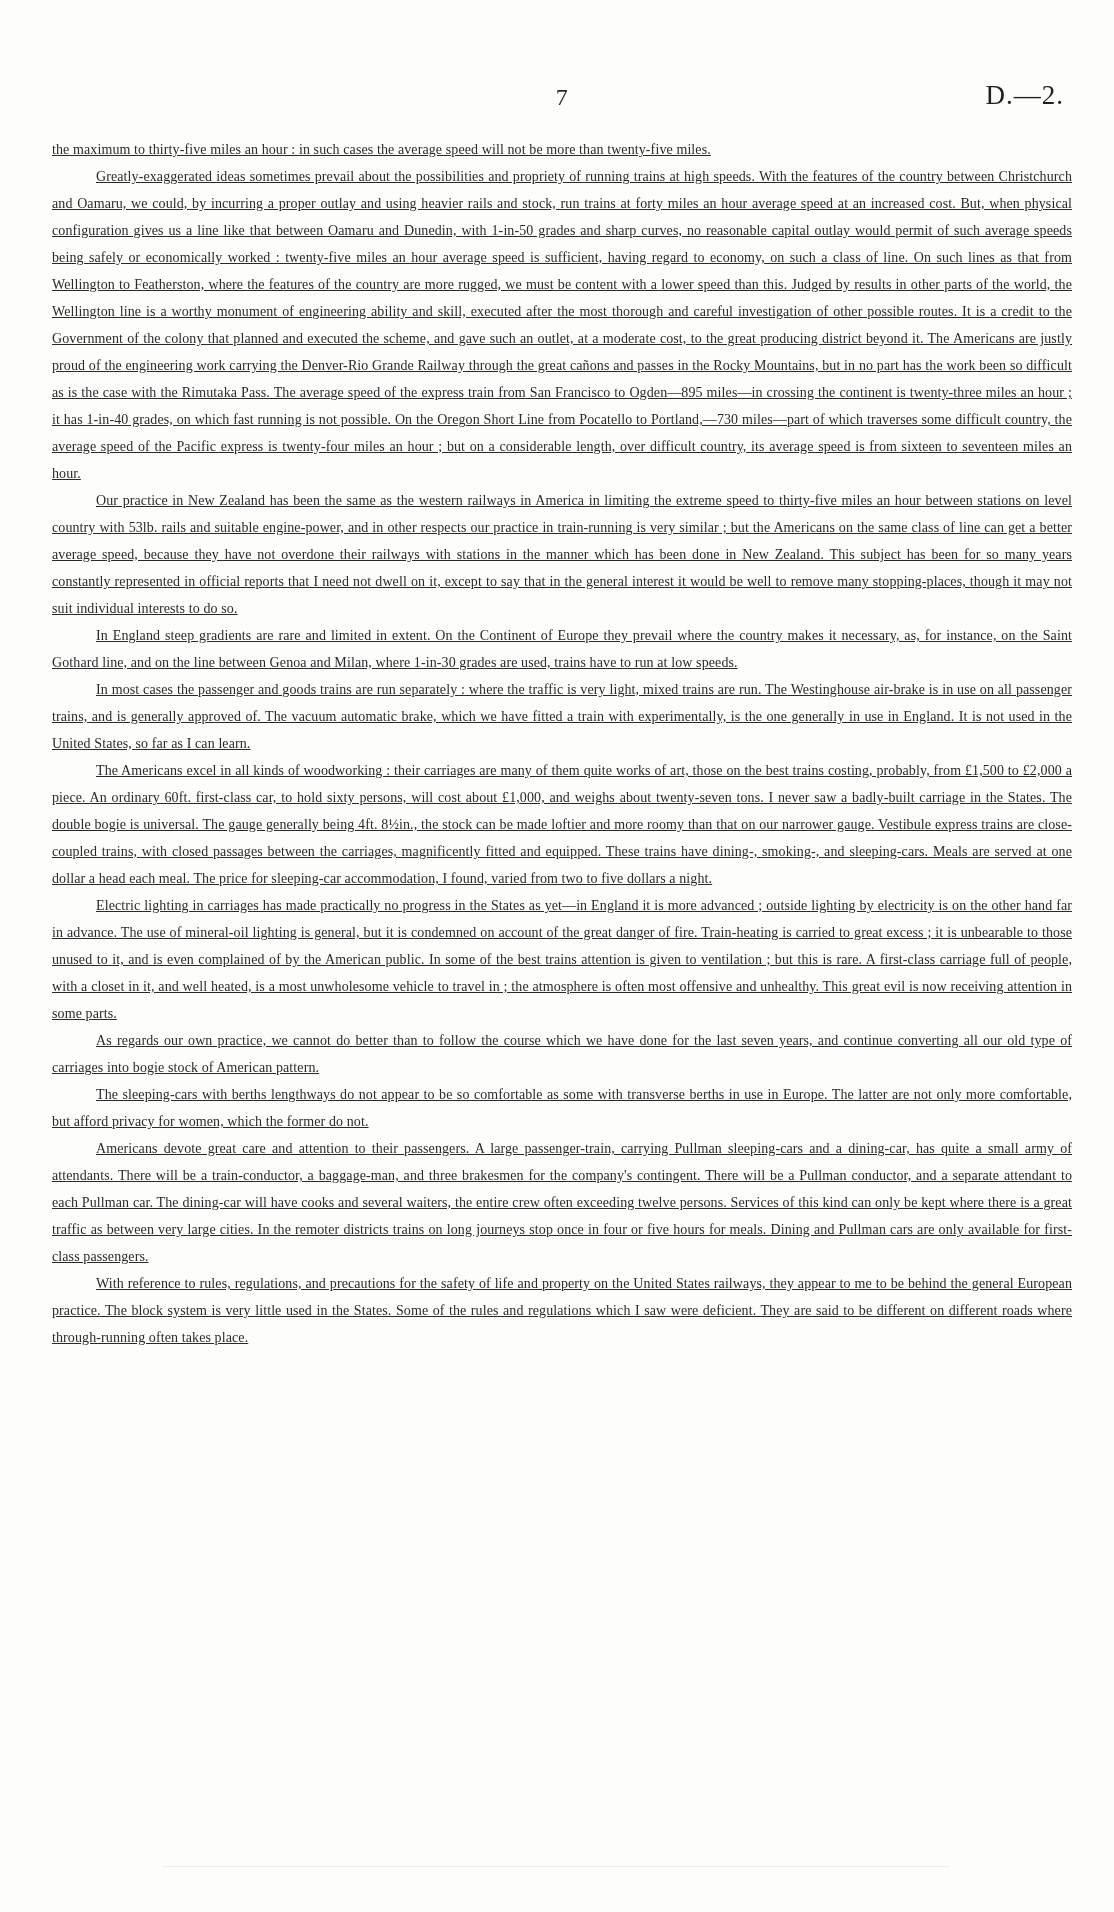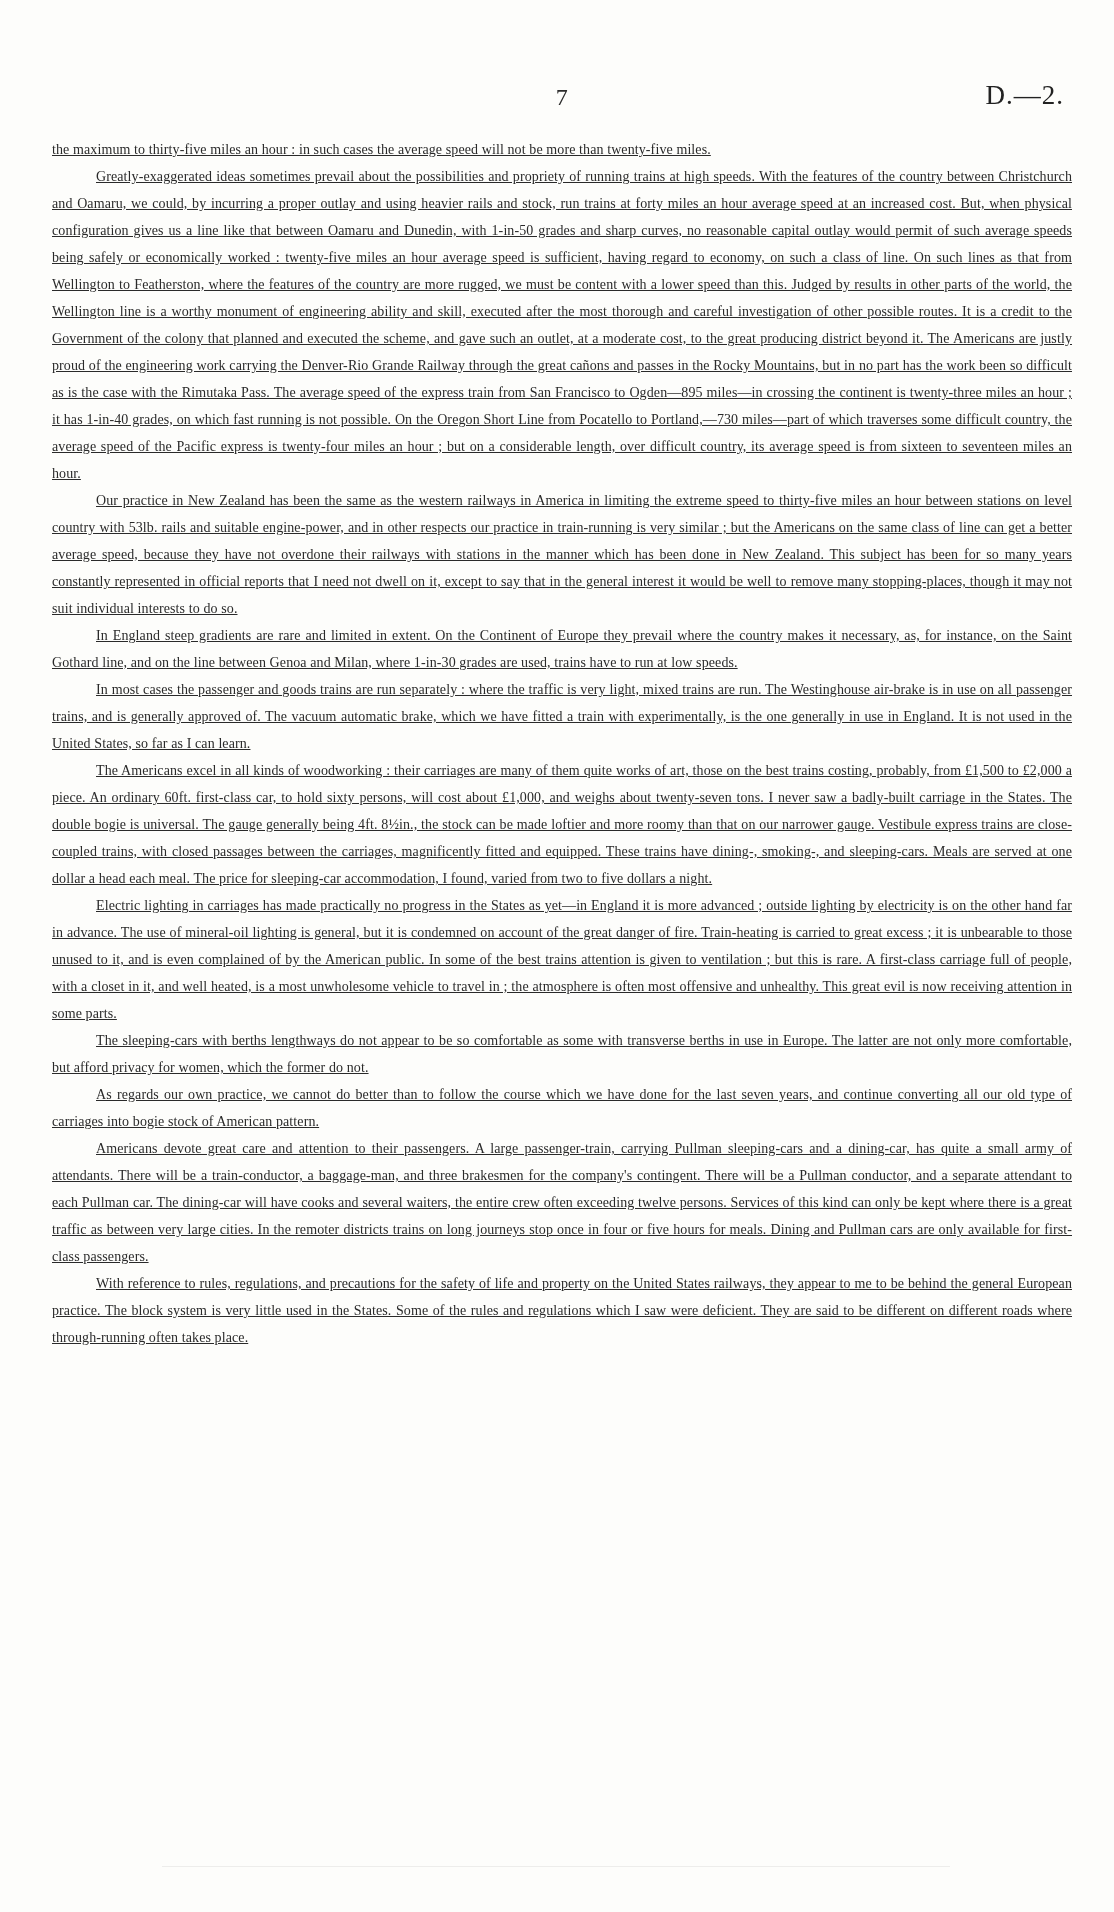--- a/index.html
+++ b/index.html
@@ -81,21 +81,21 @@
   </div>
 
   <div class="text-block">
     <p class="continuation">the maximum to thirty-five miles an hour : in such cases the average speed will not be more than twenty-five miles.</p>
     <p>Greatly-exaggerated ideas sometimes prevail about the possibilities and propriety of running trains at high speeds.  With the features of the country between Christchurch and Oamaru, we could, by incurring a proper outlay and using heavier rails and stock, run trains at forty miles an hour average speed at an increased cost.  But, when physical configuration gives us a line like that between Oamaru and Dunedin, with 1-in-50 grades and sharp curves, no reasonable capital outlay would permit of such average speeds being safely or economically worked : twenty-five miles an hour average speed is sufficient, having regard to economy, on such a class of line.  On such lines as that from Wellington to Featherston, where the features of the country are more rugged, we must be content with a lower speed than this.  Judged by results in other parts of the world, the Wellington line is a worthy monument of engineering ability and skill, executed after the most thorough and careful investigation of other possible routes.  It is a credit to the Government of the colony that planned and executed the scheme, and gave such an outlet, at a moderate cost, to the great producing district beyond it.  The Americans are justly proud of the engineering work carrying the Denver-Rio Grande Railway through the great cañons and passes in the Rocky Mountains, but in no part has the work been so difficult as is the case with the Rimutaka Pass.  The average speed of the express train from San Francisco to Ogden—895 miles—in crossing the continent is twenty-three miles an hour ; it has 1-in-40 grades, on which fast running is not possible.  On the Oregon Short Line from Pocatello to Portland,—730 miles—part of which traverses some difficult country, the average speed of the Pacific express is twenty-four miles an hour ; but on a considerable length, over difficult country, its average speed is from sixteen to seventeen miles an hour.</p>
     <p>Our practice in New Zealand has been the same as the western railways in America in limiting the extreme speed to thirty-five miles an hour between stations on level country with 53lb. rails and suitable engine-power, and in other respects our practice in train-running is very similar ; but the Americans on the same class of line can get a better average speed, because they have not overdone their railways with stations in the manner which has been done in New Zealand.  This subject has been for so many years constantly represented in official reports that I need not dwell on it, except to say that in the general interest it would be well to remove many stopping-places, though it may not suit individual interests to do so.</p>
     <p>In England steep gradients are rare and limited in extent.  On the Continent of Europe they prevail where the country makes it necessary, as, for instance, on the Saint Gothard line, and on the line between Genoa and Milan, where 1-in-30 grades are used, trains have to run at low speeds.</p>
     <p>In most cases the passenger and goods trains are run separately : where the traffic is very light, mixed trains are run.  The Westinghouse air-brake is in use on all passenger trains, and is generally approved of.  The vacuum automatic brake, which we have fitted a train with experimentally, is the one generally in use in England.  It is not used in the United States, so far as I can learn.</p>
     <p>The Americans excel in all kinds of woodworking : their carriages are many of them quite works of art, those on the best trains costing, probably, from £1,500 to £2,000 a piece.  An ordinary 60ft. first-class car, to hold sixty persons, will cost about £1,000, and weighs about twenty-seven tons.  I never saw a badly-built carriage in the States.  The double bogie is universal.  The gauge generally being 4ft. 8½in., the stock can be made loftier and more roomy than that on our narrower gauge.  Vestibule express trains are close-coupled trains, with closed passages between the carriages, magnificently fitted and equipped.  These trains have dining-, smoking-, and sleeping-cars.  Meals are served at one dollar a head each meal.  The price for sleeping-car accommodation, I found, varied from two to five dollars a night.</p>
     <p>Electric lighting in carriages has made practically no progress in the States as yet—in England it is more advanced ; outside lighting by electricity is on the other hand far in advance.  The use of mineral-oil lighting is general, but it is condemned on account of the great danger of fire.  Train-heating is carried to great excess ; it is unbearable to those unused to it, and is even complained of by the American public.  In some of the best trains attention is given to ventilation ; but this is rare.  A first-class carriage full of people, with a closet in it, and well heated, is a most unwholesome vehicle to travel in ; the atmosphere is often most offensive and unhealthy.  This great evil is now receiving attention in some parts.</p>
+    <p>As regards our own practice, we cannot do better than to follow the course which we have done for the last seven years, and continue converting all our old type of carriages into bogie stock of American pattern.</p>
     <p>The sleeping-cars with berths lengthways do not appear to be so comfortable as some with transverse berths in use in Europe.  The latter are not only more comfortable, but afford privacy for women, which the former do not.</p>
-    <p>As regards our own practice, we cannot do better than to follow the course which we have done for the last seven years, and continue converting all our old type of carriages into bogie stock of American pattern.</p>
     <p>Americans devote great care and attention to their passengers.  A large passenger-train, carrying Pullman sleeping-cars and a dining-car, has quite a small army of attendants.  There will be a train-conductor, a baggage-man, and three brakesmen for the company's contingent.  There will be a Pullman conductor, and a separate attendant to each Pullman car.  The dining-car will have cooks and several waiters, the entire crew often exceeding twelve persons.  Services of this kind can only be kept where there is a great traffic as between very large cities.  In the remoter districts trains on long journeys stop once in four or five hours for meals.  Dining and Pullman cars are only available for first-class passengers.</p>
     <p>With reference to rules, regulations, and precautions for the safety of life and property on the United States railways, they appear to me to be behind the general European practice.  The block system is very little used in the States.  Some of the rules and regulations which I saw were deficient.  They are said to be different on different roads where through-running often takes place.</p>
   </div>
 
   <div class="scan-line"></div>
 
 </div>
 
 </body></html>

